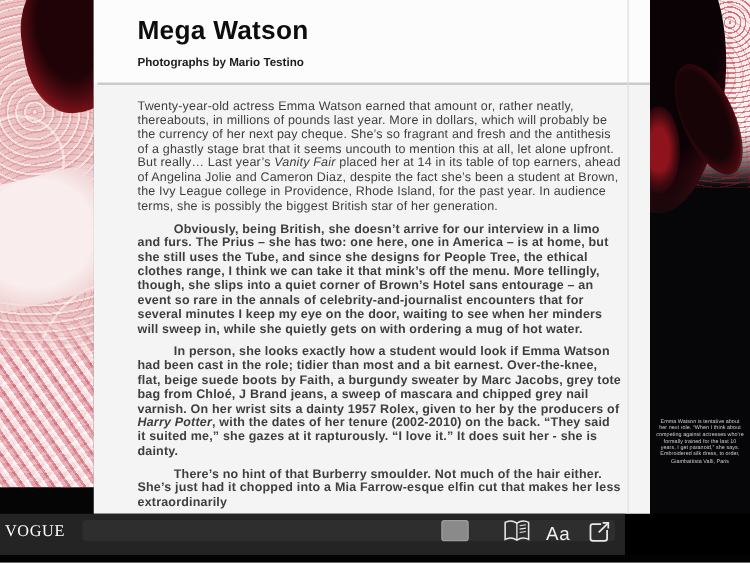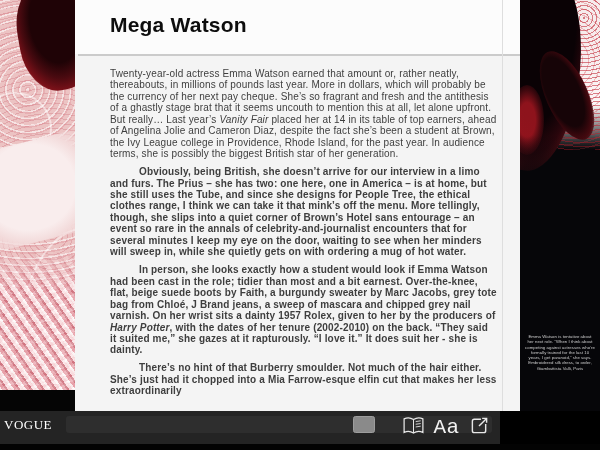--- a/index.html
+++ b/index.html
@@ -70,39 +70,40 @@
     background:var(--toolbar-bg,#242424);}
   .bottom-strip{position:absolute;left:0;top:444px;width:600px;height:6px;background:#030303;}
   .brand{position:absolute;left:4px;top:6px;font-family:"Liberation Serif",serif;
     font-size:13px;letter-spacing:.5px;color:#fff;}
   .scrubber{position:absolute;left:66px;top:5px;width:426px;height:17px;
     background:var(--scrubber-track,#2e2e2e);border-radius:3px;}
   .thumb{position:absolute;top:0;left:287px;width:22px;height:17px;box-sizing:border-box;
     background:var(--scrubber-thumb,#8a8a8a);border:1px solid #9d9d9d;border-radius:2.5px;}
   .icons{position:absolute;right:8px;top:4px;display:flex;align-items:center;gap:8px;height:25px;}
   .icon-btn{width:25px;height:24px;display:flex;align-items:center;justify-content:center;cursor:pointer;}
-  .aa{color:#f2f2f2;font-size:21px;font-weight:400;letter-spacing:.5px;font-family:Liberation Mono, monospace;}
+  .aa{color:#f2f2f2;font-size:15px;font-weight:400;letter-spacing:.5px;}
 </style>
 </head>
 <body>
 
 <div class="stage">
 
   <div class="left-photo">
     <div class="lp-swirl s1"></div>
     <div class="lp-swirl s2"></div>
     <div class="lp-parasol"></div>
     <div class="lp-pebbles"></div>
     <div class="lp-hair"></div>
   </div>
   <div class="left-black"></div>
 
   <div class="content">
     <div class="header-block">
       <h1 class="title">Mega Watson</h1>
+      <p class="byline">Photographs by Mario Testino</p>
     </div>
     <div class="hr"></div>
     <div class="body-block">
         <p class="para"><span>Twenty-year-old actress Emma Watson earned that amount or, rather neatly, thereabouts, in millions of pounds last year. More in dollars, which will probably be the currency of her next pay cheque. She’s so fragrant and fresh and the antithesis of a ghastly stage brat that it seems uncouth to mention this at all, let alone upfront. But really… Last year’s </span><span class="ital">Vanity Fair</span><span> placed her at 14 in its table of top earners, ahead of Angelina Jolie and Cameron Diaz, despite the fact she’s been a student at Brown, the Ivy League college in Providence, Rhode Island, for the past year. In audience terms, she is possibly the biggest British star of her generation.</span></p>
         <p class="para indent"><span>Obviously, being British, she doesn’t arrive for our interview in a limo and furs. The Prius – she has two: one here, one in America – is at home, but she still uses the Tube, and since she designs for People Tree, the ethical clothes range, I think we can take it that mink’s off the menu. More tellingly, though, she slips into a quiet corner of Brown’s Hotel sans entourage – an event so rare in the annals of celebrity-and-journalist encounters that for several minutes I keep my eye on the door, waiting to see when her minders will sweep in, while she quietly gets on with ordering a mug of hot water.</span></p>
         <p class="para indent"><span>In person, she looks exactly how a student would look if Emma Watson had been cast in the role; tidier than most and a bit earnest. Over-the-knee, flat, beige suede boots by Faith, a burgundy sweater by Marc Jacobs, grey tote bag from Chloé, J Brand jeans, a sweep of mascara and chipped grey nail varnish. On her wrist sits a dainty 1957 Rolex, given to her by the producers of </span><span class="ital">Harry Potter</span><span>, with the dates of her tenure (2002-2010) on the back. “They said it suited me,” she gazes at it rapturously. “I love it.” It does suit her - she is dainty.</span></p>
         <p class="para indent"><span>There’s no hint of that Burberry smoulder. Not much of the hair either. She’s just had it chopped into a Mia Farrow-esque elfin cut that makes her less extraordinarily</span></p>
       </div>
     <div class="vline"></div>
   </div>

